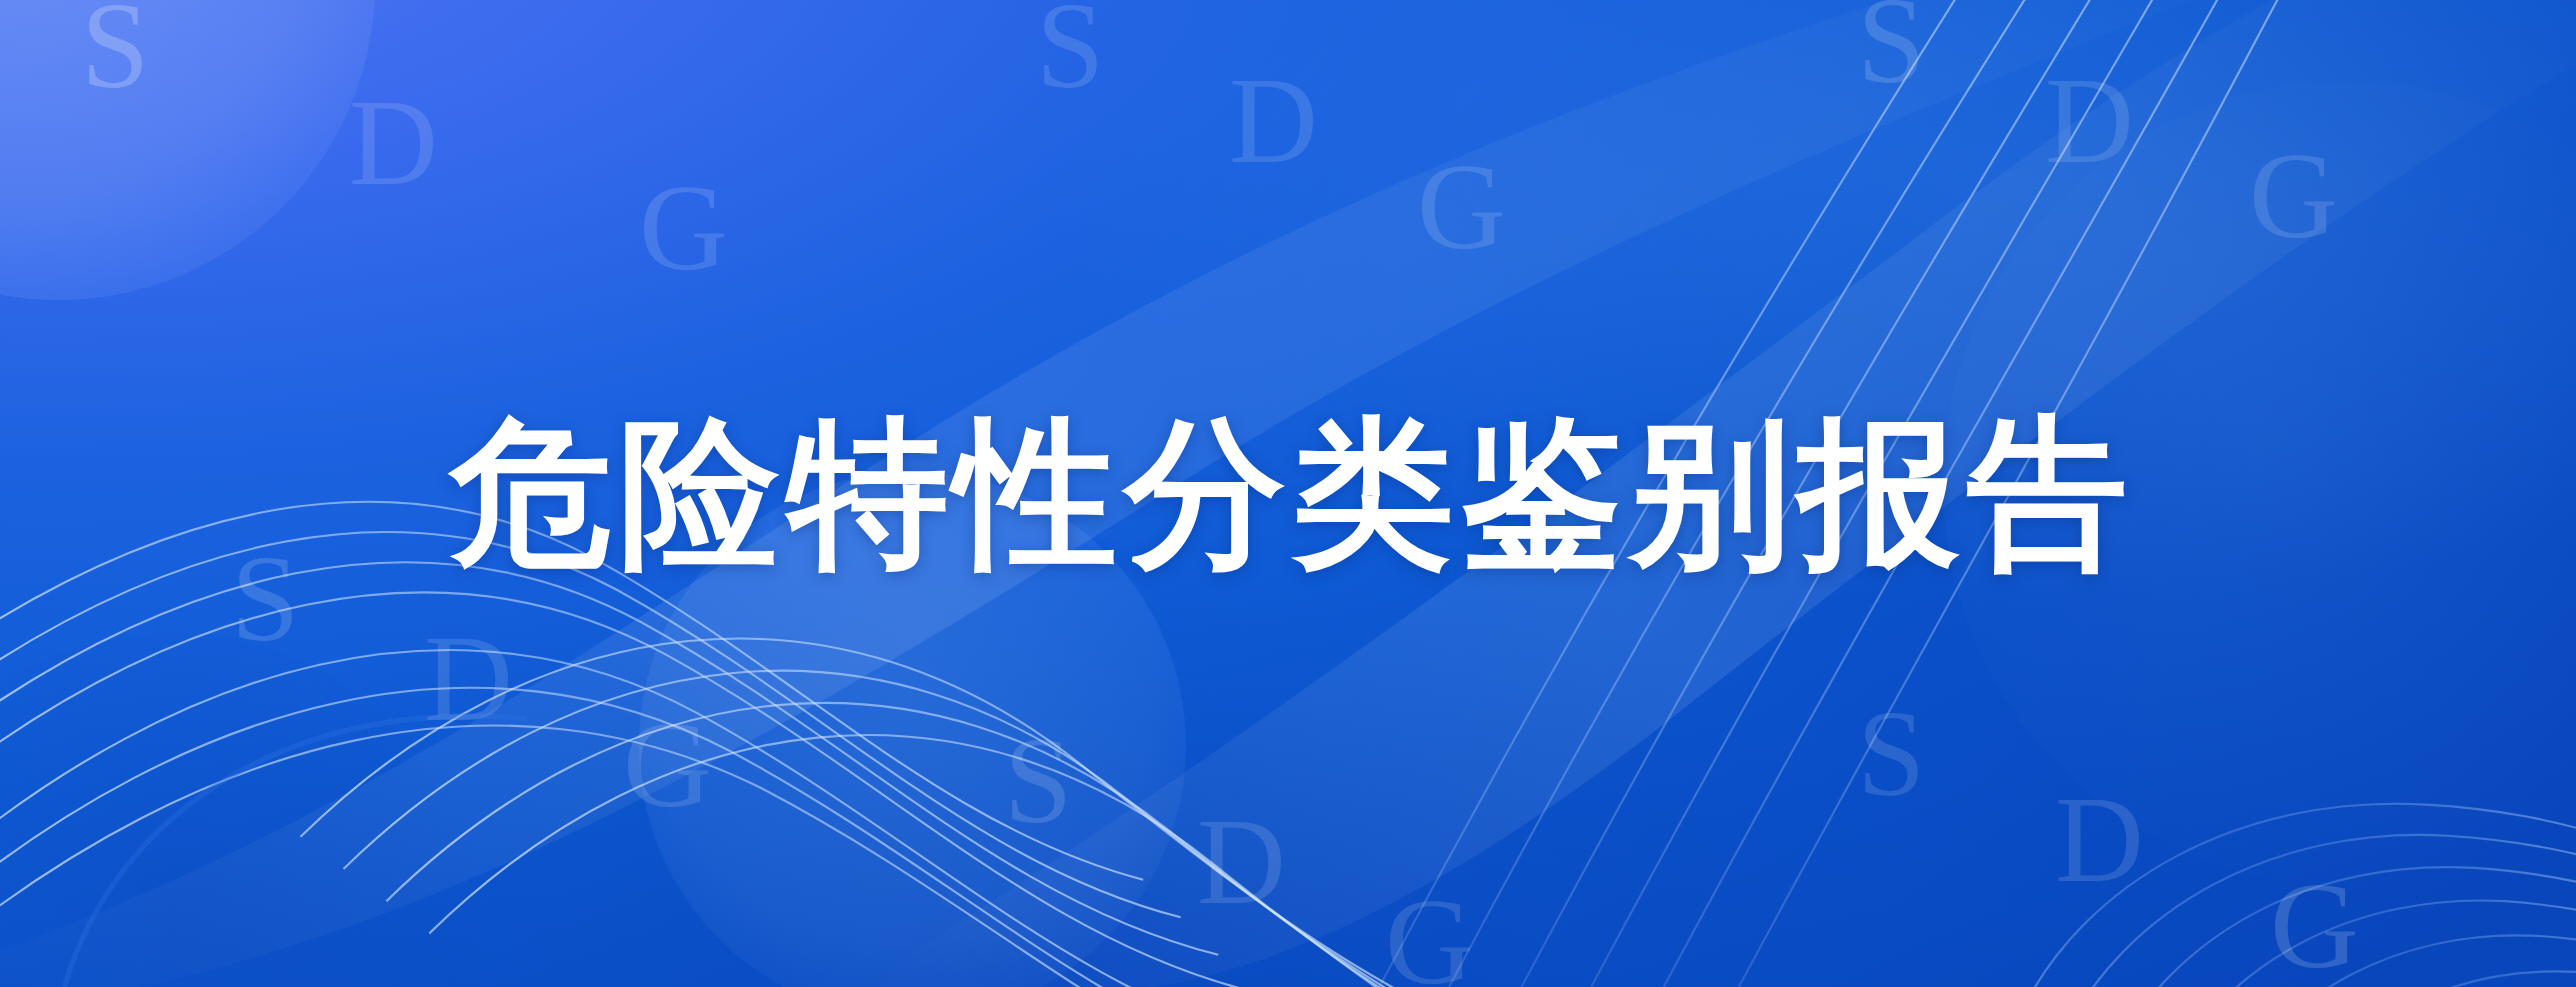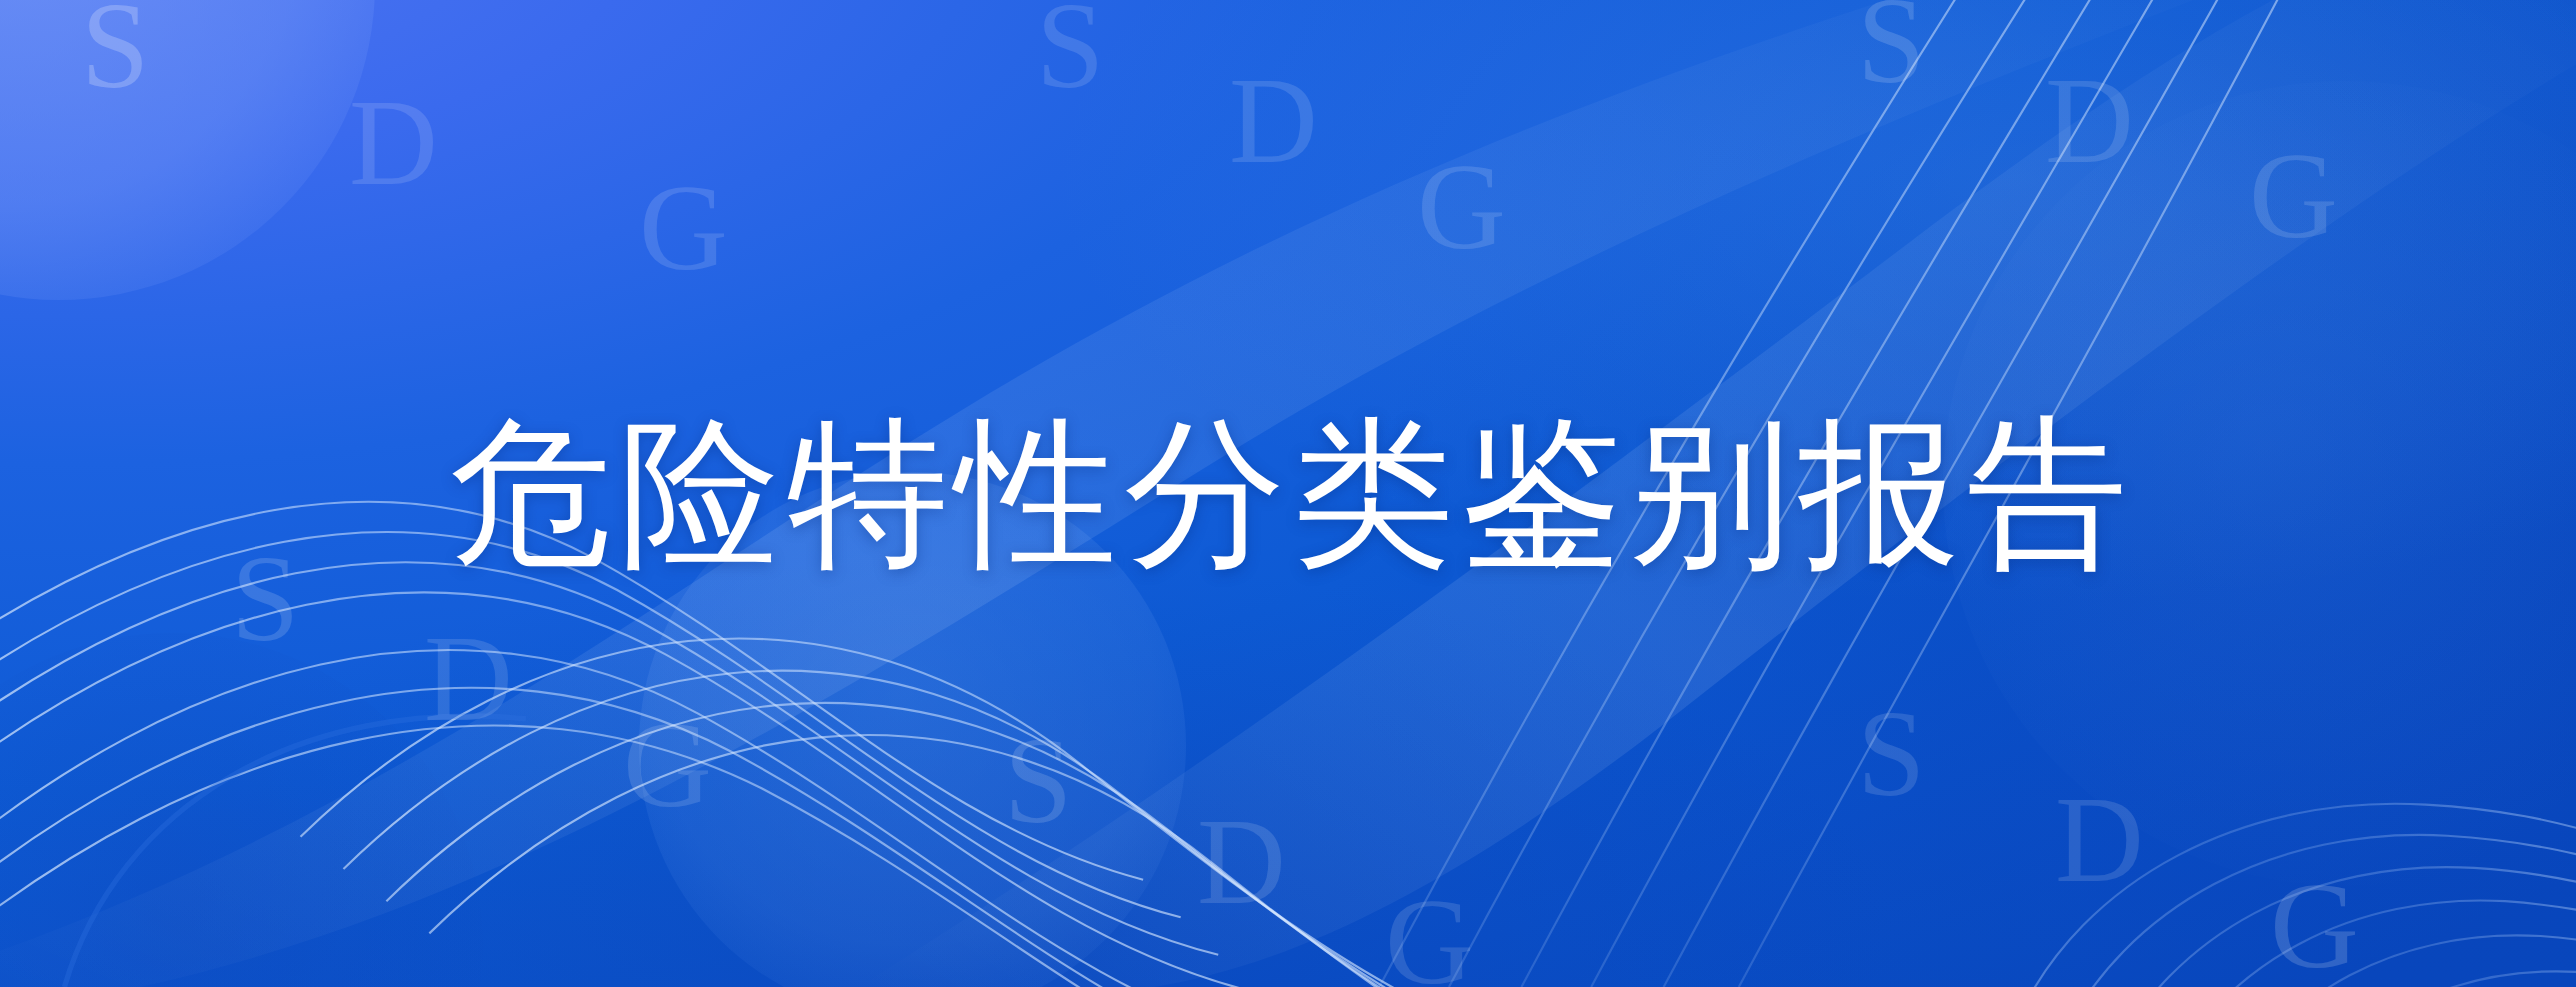--- a/index.html
+++ b/index.html
@@ -50,21 +50,21 @@
     user-select:none;
   }
 
   #content{
     position:absolute;inset:0;
     display:flex;flex-direction:column;
     align-items:center;justify-content:center;
   }
   #title{
     color:#ffffff;
-    font-weight:400;
+    font-weight:700;
     font-size:161px;
     letter-spacing:7.5px;
     line-height:1.06;
     margin:0 0 0 9.7px;
     text-shadow:0 3.2px 14px rgba(4,40,120,.35);
     white-space:nowrap;
   }
   #cta-button{
     margin-top:60px;
     margin-left:5.4px;

